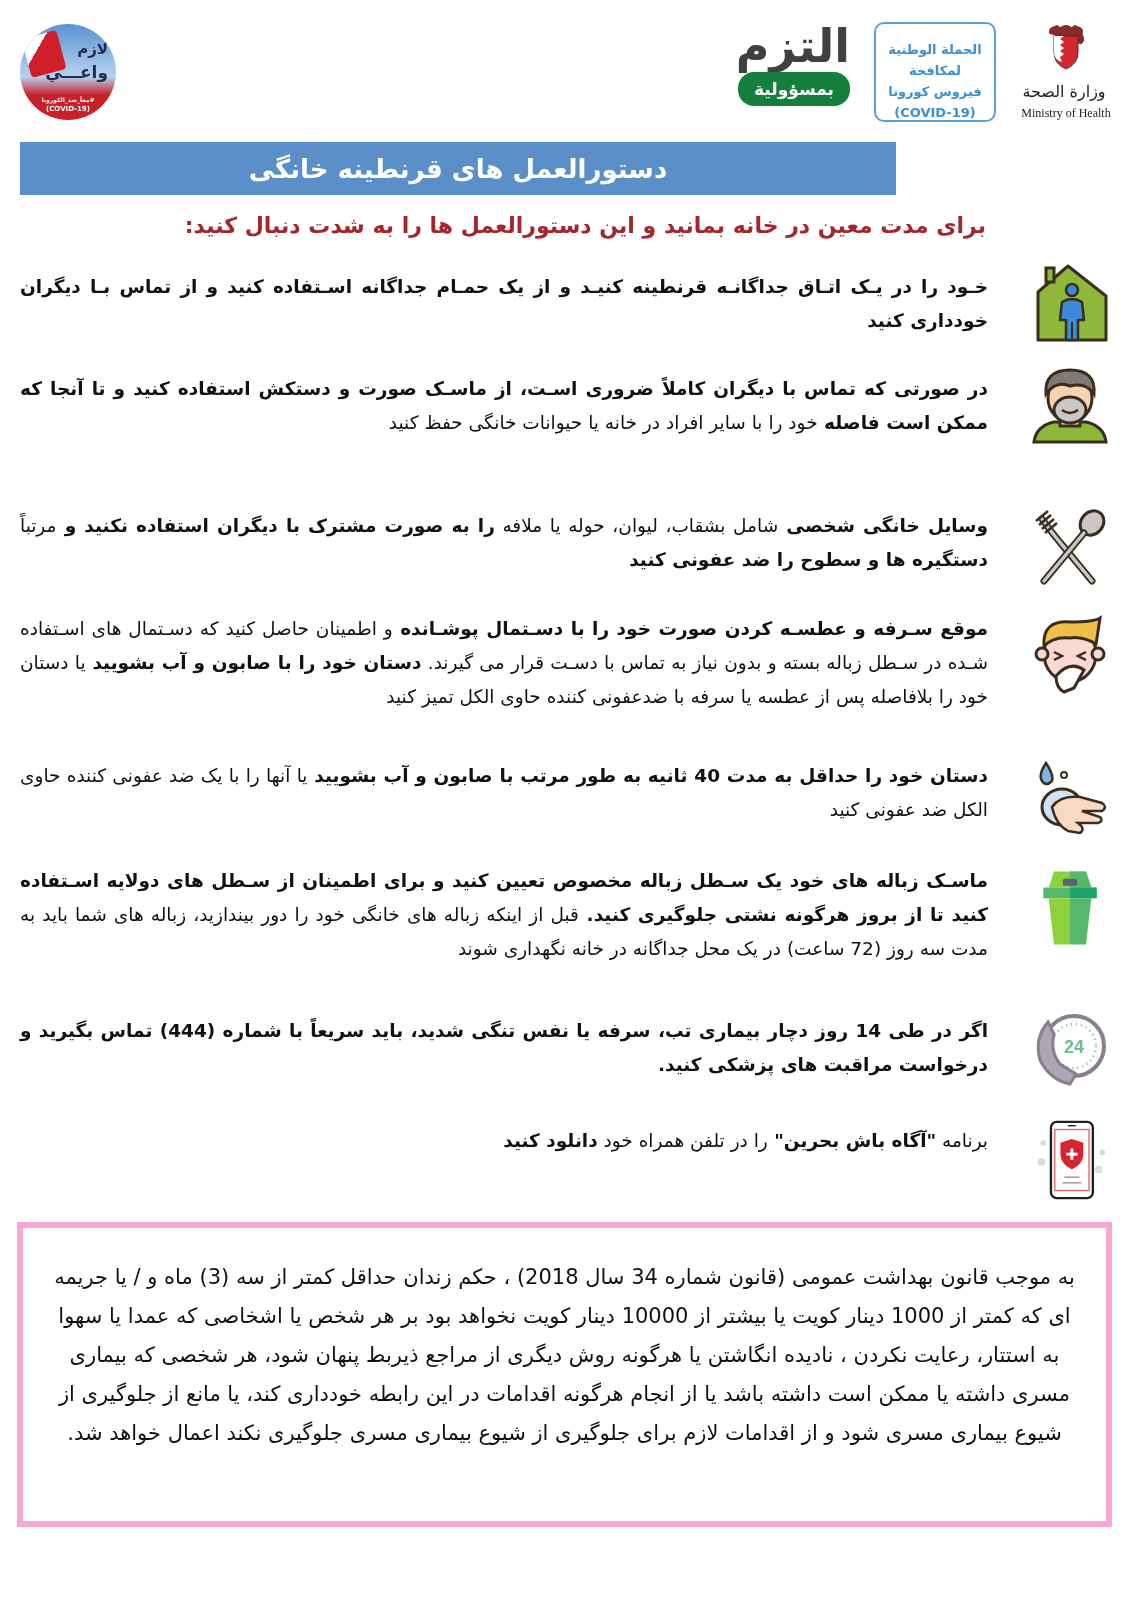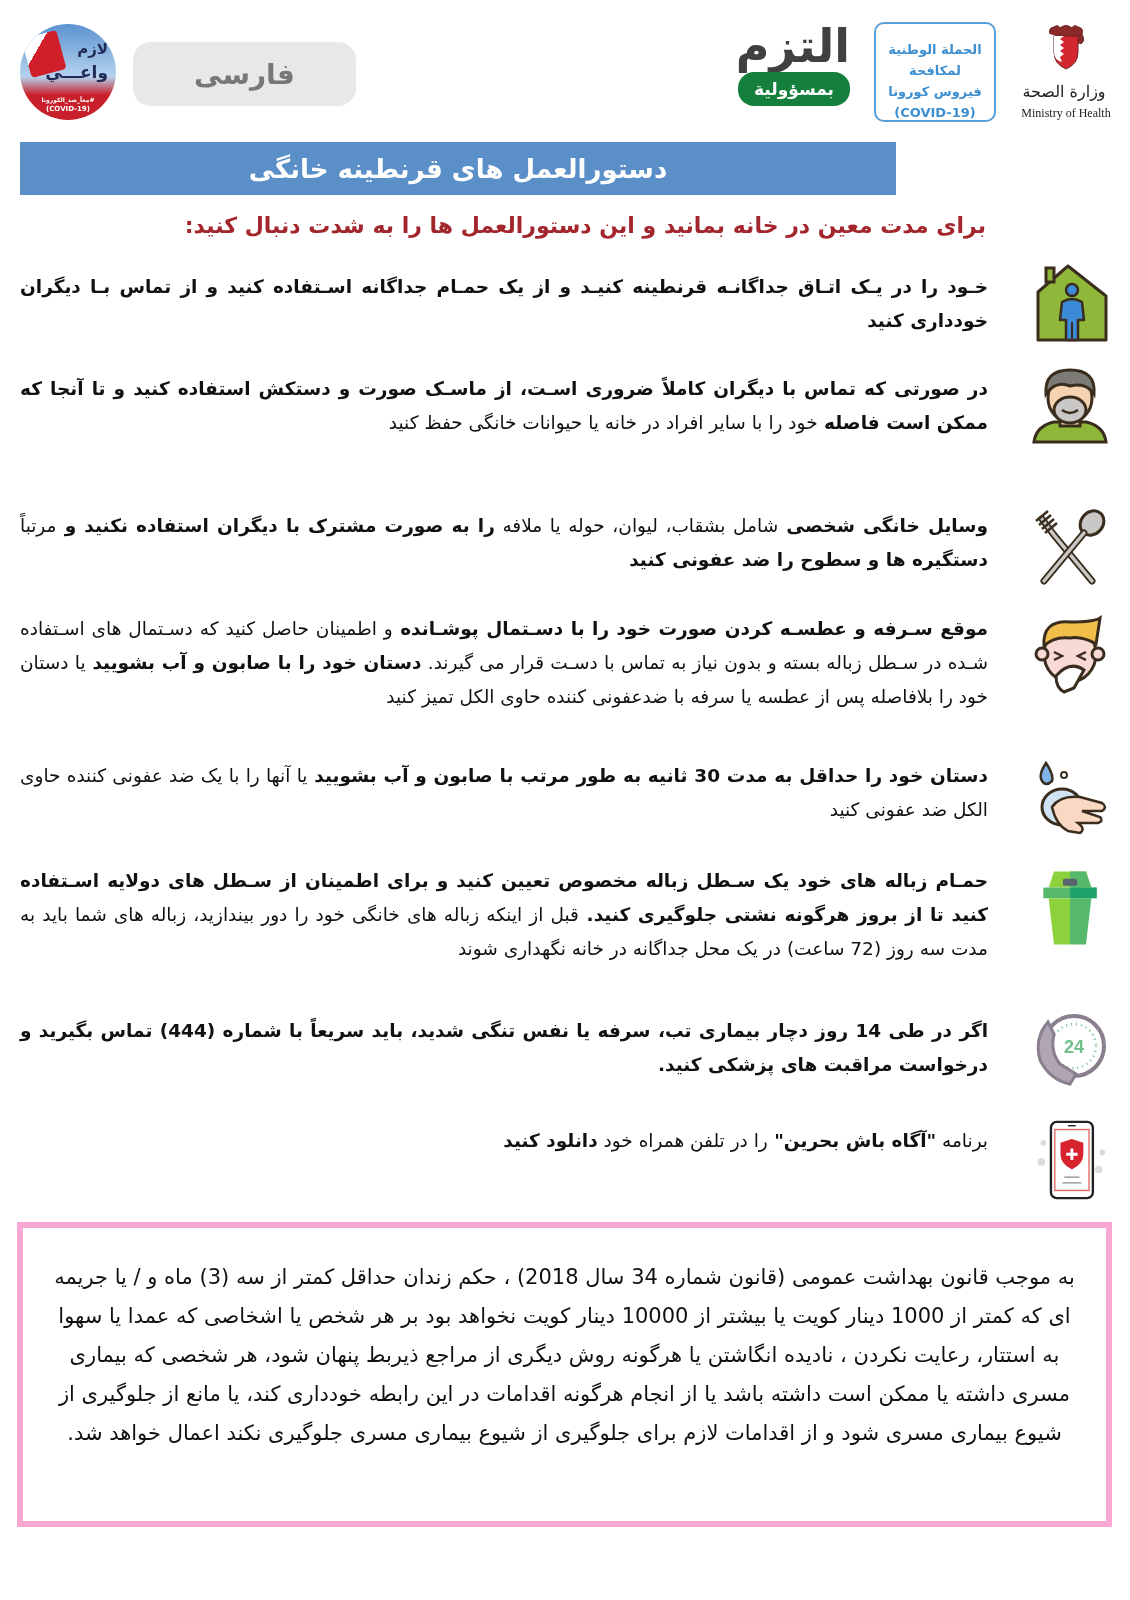--- a/index.html
+++ b/index.html
@@ -59,21 +59,20 @@
 
 <div class="header">
   <div class="community-logo">
     <div class="flag"></div>
     <div class="t1">لازم</div>
     <div class="t2">واعـــي</div>
     <div class="t3">#معاً_ضد_الكورونا</div>
     <div class="t4">(COVID-19)</div>
   </div>
 
-  <div class="lang-pill">فارسی</div>
 
   <div class="commit-logo">
     <div class="big">التزم</div>
     <div class="pill">بمسؤولية</div>
   </div>
 
   <div class="campaign-box">
     <div>الحملة الوطنية</div>
     <div>لمكافحة</div>
     <div>فيروس كورونا</div>
@@ -150,36 +149,36 @@
 </div>
 
 <div class="item" style="top:755px;">
   <svg class="icon" style="top:4px;right:2px;" viewBox="0 0 80 80">
     <path d="M16 4 Q8 16 12 22 Q16 28 22 22 Q24 16 16 4 Z" fill="#7fb4e8" stroke="#3a2d1e" stroke-width="2.5"></path>
     <circle cx="34" cy="16" r="3" fill="none" stroke="#3a2d1e" stroke-width="2"></circle>
     <ellipse cx="32" cy="48" rx="20" ry="18" fill="#cfe3f5" stroke="#3a2d1e" stroke-width="3"></ellipse>
     <path d="M22 48 Q30 36 50 38 L72 44 Q78 48 72 52 L52 52 L70 58 Q74 62 68 64 L48 64 Q56 70 50 74 L38 72 Q26 66 22 48 Z" fill="#f9d9c4" stroke="#3a2d1e" stroke-width="2.5"></path>
   </svg>
   <div class="text" style="top:4px;">
-    <b>دستان خود را حداقل به مدت 30 ثانیه به طور مرتب با صابون و آب بشویید </b><span class="n">یا آنها را با یک ضد عفونی کننده حاوی الکل ضد عفونی کنید</span>
+    <b>دستان خود را حداقل به مدت 40 ثانیه به طور مرتب با صابون و آب بشویید </b><span class="n">یا آنها را با یک ضد عفونی کننده حاوی الکل ضد عفونی کنید</span>
   </div>
 </div>
 
 <div class="item" style="top:862px;">
   <svg class="icon" style="top:6px;right:2px;" viewBox="0 0 80 90">
     <path d="M22 4 H58 L64 22 H16 Z" fill="#8dd23c"></path>
     <path d="M40 4 H58 L64 22 H40 Z" fill="#55b86a"></path>
     <rect x="32" y="12" width="16" height="8" rx="2" fill="#5a6470"></rect>
     <rect x="10" y="22" width="60" height="12" fill="#55b86a"></rect>
     <rect x="40" y="22" width="30" height="12" fill="#1ea36a"></rect>
     <path d="M16 34 H40 V86 H22 Z" fill="#8dd23c"></path>
     <path d="M40 34 H64 L58 86 H40 Z" fill="#55b86a"></path>
   </svg>
   <div class="text" style="top:2px;">
-    <b>حمـام زباله های خود یک سـطل زباله مخصوص تعیین کنید و برای اطمینان از سـطل های دولایه اسـتفاده کنید تا از بروز هرگونه نشتی جلوگیری کنید. </b><span class="n">قبل از اینکه زباله های خانگی خود را دور بیندازید، زباله های شما باید به مدت سه روز (72 ساعت) در یک محل جداگانه در خانه نگهداری شوند</span>
+    <b>ماسـک زباله های خود یک سـطل زباله مخصوص تعیین کنید و برای اطمینان از سـطل های دولایه اسـتفاده کنید تا از بروز هرگونه نشتی جلوگیری کنید. </b><span class="n">قبل از اینکه زباله های خانگی خود را دور بیندازید، زباله های شما باید به مدت سه روز (72 ساعت) در یک محل جداگانه در خانه نگهداری شوند</span>
   </div>
 </div>
 
 <div class="item" style="top:1008px;">
   <svg class="icon" style="top:0px;right:2px;" viewBox="0 0 80 80">
     <circle cx="44" cy="38" r="30" fill="none" stroke="#8a7f8e" stroke-width="4"></circle>
     <circle cx="44" cy="38" r="22" fill="none" stroke="#6fc08a" stroke-width="2.5" stroke-dasharray="1 4"></circle>
     <text x="44" y="45" text-anchor="middle" font-family="Liberation Sans, sans-serif" font-size="18" font-weight="bold" fill="#6fc08a">24</text>
     <path d="M18 14 Q4 30 10 52 Q20 72 40 76 L46 66 L30 56 Q20 44 24 26 Z" fill="#b0a5b2" stroke="#8a7f8e" stroke-width="3"></path>
   </svg>

